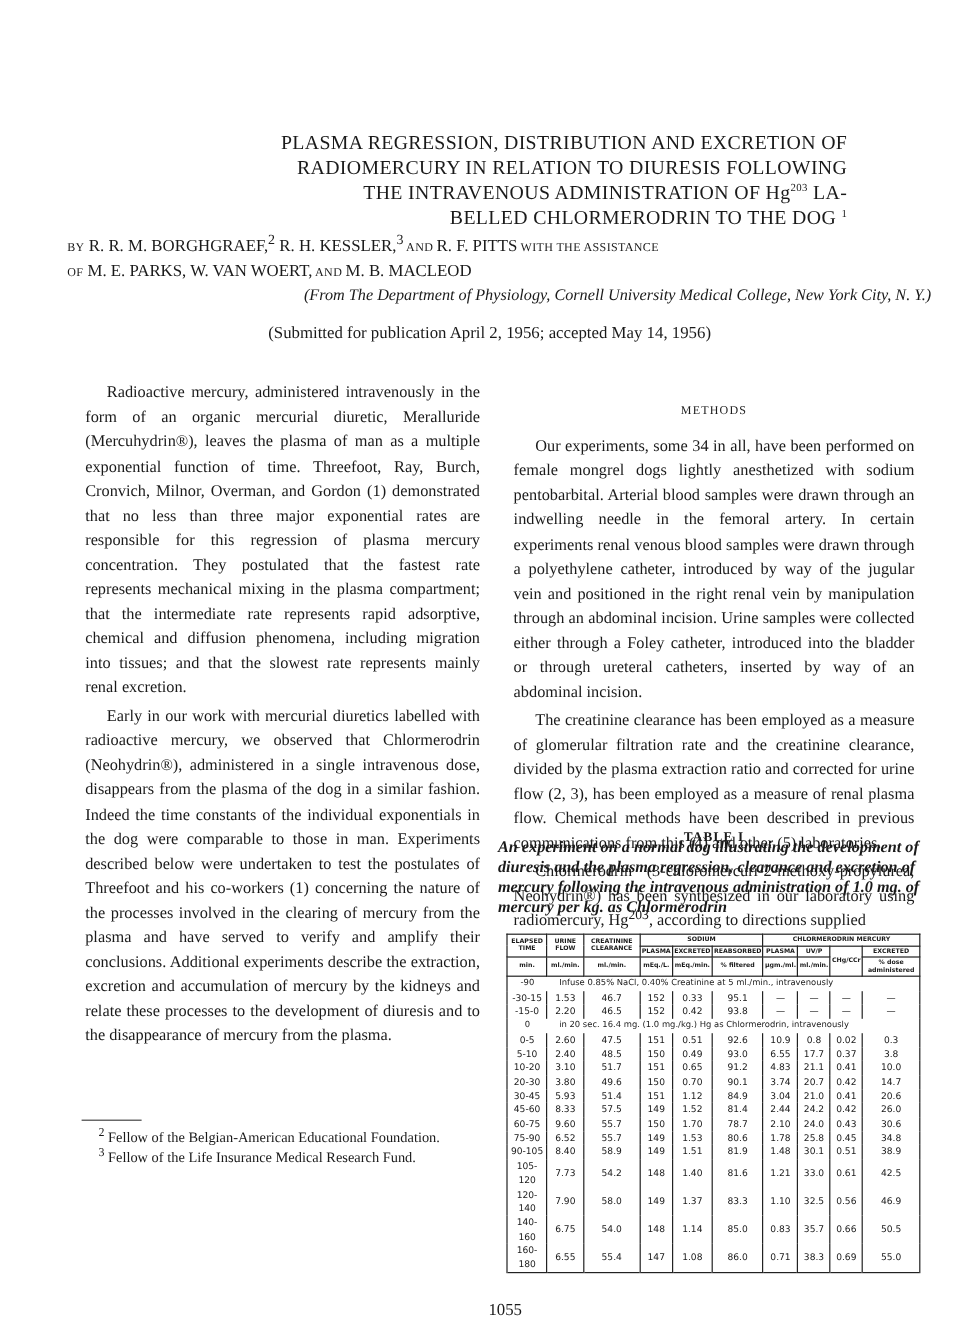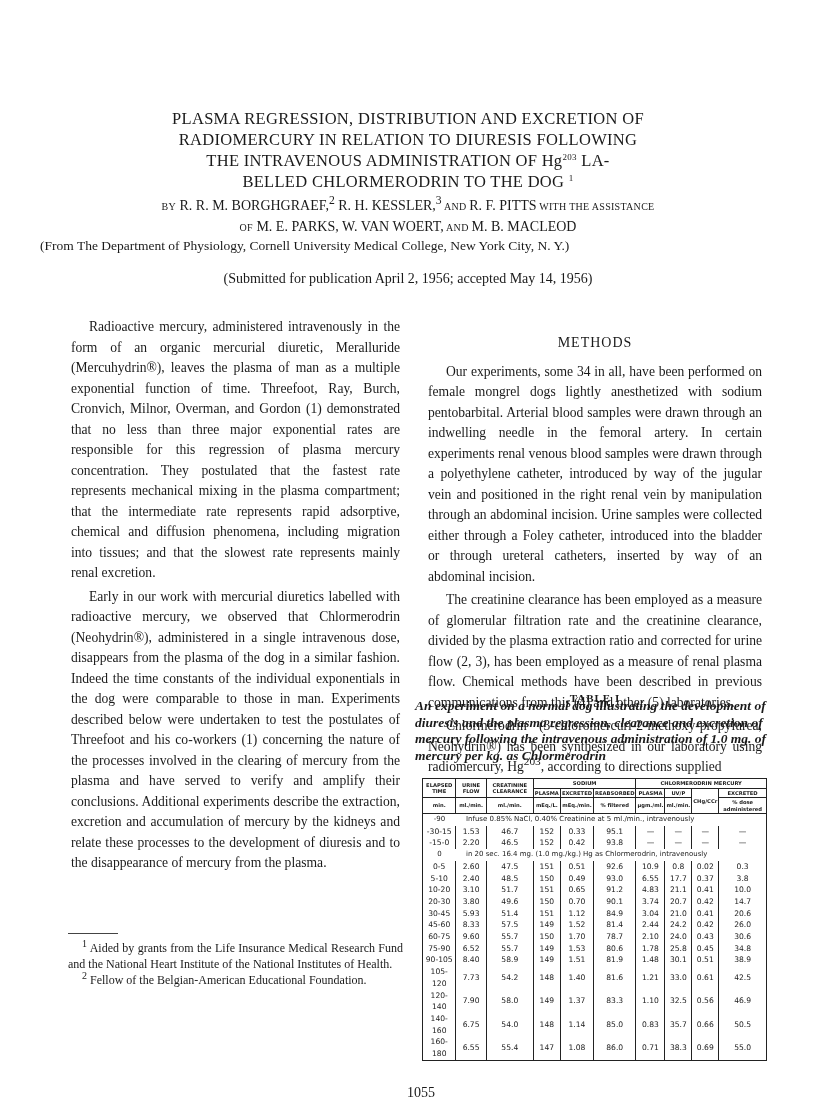--- a/index.html
+++ b/index.html
@@ -1,27 +1,27 @@
 <!DOCTYPE html>
 <html><head>
 <meta charset="utf-8">
 <style>
   html, body { margin: 0; padding: 0; background: #ffffff; }
   body { width: 816px; height: 1109px; position: relative; overflow: hidden; color: #1a1a1a; font-family: "Liberation Serif", "DejaVu Serif", serif; }
-  .title { position: absolute; top: 108px; left: 110px; width: 596px; text-align: center; font-size: 16.5px; line-height: 21px; letter-spacing: 0.3px; }
+  .title { position: absolute; top: 108px; left: 110px; width: 596px; text-align: right; font-size: 16.5px; line-height: 21px; letter-spacing: 0.3px; }
   .title sup { font-size: 9px; }
-  .authors { position: absolute; top: 196px; left: 40px; width: 736px; text-align: center; font-size: 14px; line-height: 20px; }
+  .authors { position: absolute; top: 196px; left: 56px; width: 736px; font-size: 14px; line-height: 20px; }
   .authors .sc { font-size: 10px; letter-spacing: 0.3px; }
-  .affil { position: absolute; top: 238px; left: 40px; width: 736px; text-align: left; font-size: 13.5px; }
+  .affil { position: absolute; top: 238px; left: 40px; width: 736px; text-align: right; font-style: italic; font-size: 13.5px; }
   .submitted { position: absolute; top: 271px; left: 40px; width: 736px; text-align: center; font-size: 14px; }
   .col { position: absolute; font-size: 13.6px; line-height: 20.5px; text-align: justify; }
   .col p { margin: 3px; text-indent: 18px; }
   .left { top: 314px; left: 68px; width: 335px; }
   .right { top: 330px; left: 425px; width: 340px; }
-  .section-head { text-align: center; font-size: 14px; letter-spacing: 1px; text-indent: 0 !important; margin-bottom: 8px !important; }
+  .section-head { text-align: center; font-size: 10px; letter-spacing: 1px; text-indent: 0 !important; margin-bottom: 8px !important; }
   .table-label { position: absolute; top: 678px; left: 415px; width: 360px; text-align: center; font-size: 11px; letter-spacing: 1px; font-weight: bold; margin-top: 14px; }
   .caption { position: absolute; top: 698px; left: 415px; width: 360px; font-style: italic; font-weight: bold; font-size: 13.5px; line-height: 16.5px; }
   .footnotes { position: absolute; top: 933px; left: 68px; width: 335px; font-size: 12px; line-height: 16px; text-align: justify; }
   .footnotes p { margin: 0; text-indent: 14px; }
   .footnotes hr { width: 50px; margin: 0 0 6px 0; border: none; border-top: 1px solid #444; }
   .page-number { position: absolute; top: 1085px; left: 0; width: 816px; text-align: center; font-size: 14px; padding-left: 13px; }
   table.data { position: absolute; top: 778px; left: 422px; width: 345px; border-collapse: collapse; font-family: "DejaVu Sans", "Liberation Sans", sans-serif; font-size: 7.6px; border: 1.4px solid #222; }
   table.data th { font-size: 5.2px; font-weight: bold; border: 1px solid #222; padding: 1px 1px; text-align: center; line-height: 6.5px; }
   table.data td { padding: 0 2px; text-align: center; border-left: 1px solid #222; border-right: 1px solid #222; height: 11.7px; line-height: 11.7px; }
   table.data tr.note td { text-align: left; border-left: none; border-right: none; padding-left: 10px; font-size: 7px; }
@@ -46,22 +46,22 @@
 <div class="affil">(From The Department of Physiology, Cornell University Medical College, New York City, N. Y.)</div>
 <div class="submitted">(Submitted for publication April 2, 1956; accepted May 14, 1956)</div>
 
 <div class="col left">
   <p>Radioactive mercury, administered intravenously in the form of an organic mercurial diuretic, Meralluride (Mercuhydrin®), leaves the plasma of man as a multiple exponential function of time. Threefoot, Ray, Burch, Cronvich, Milnor, Overman, and Gordon (1) demonstrated that no less than three major exponential rates are responsible for this regression of plasma mercury concentration. They postulated that the fastest rate represents mechanical mixing in the plasma compartment; that the intermediate rate represents rapid adsorptive, chemical and diffusion phenomena, including migration into tissues; and that the slowest rate represents mainly renal excretion.</p>
   <p>Early in our work with mercurial diuretics labelled with radioactive mercury, we observed that Chlormerodrin (Neohydrin®), administered in a single intravenous dose, disappears from the plasma of the dog in a similar fashion. Indeed the time constants of the individual exponentials in the dog were comparable to those in man. Experiments described below were undertaken to test the postulates of Threefoot and his co-workers (1) concerning the nature of the processes involved in the clearing of mercury from the plasma and have served to verify and amplify their conclusions. Additional experiments describe the extraction, excretion and accumulation of mercury by the kidneys and relate these processes to the development of diuresis and to the disappearance of mercury from the plasma.</p>
 </div>
 
 <div class="footnotes">
   <hr>
-  <p><sup>1</sup><span> Aided by grants from the Life Insurance Medical Research Fund and the National Heart Institute of the National Institutes of Health.</span></p>
   <p><sup>2</sup><span> Fellow of the Belgian-American Educational Foundation.</span></p>
+  <p><sup>3</sup><span> Fellow of the Life Insurance Medical Research Fund.</span></p>
 </div>
 
 <div class="col right">
   <p class="section-head">METHODS</p>
   <p>Our experiments, some 34 in all, have been performed on female mongrel dogs lightly anesthetized with sodium pentobarbital. Arterial blood samples were drawn through an indwelling needle in the femoral artery. In certain experiments renal venous blood samples were drawn through a polyethylene catheter, introduced by way of the jugular vein and positioned in the right renal vein by manipulation through an abdominal incision. Urine samples were collected either through a Foley catheter, introduced into the bladder or through ureteral catheters, inserted by way of an abdominal incision.</p>
   <p>The creatinine clearance has been employed as a measure of glomerular filtration rate and the creatinine clearance, divided by the plasma extraction ratio and corrected for urine flow (2, 3), has been employed as a measure of renal plasma flow. Chemical methods have been described in previous communications from this (4) and other (5) laboratories.</p>
   <p><span>Chlormerodrin (3-chloromercuri-2-methoxy-propylurea, Neohydrin®) has been synthesized in our laboratory using radiomercury, Hg</span><sup>203</sup><span>, according to directions supplied</span></p>
 </div>
 
 <div class="table-label">TABLE I</div>

